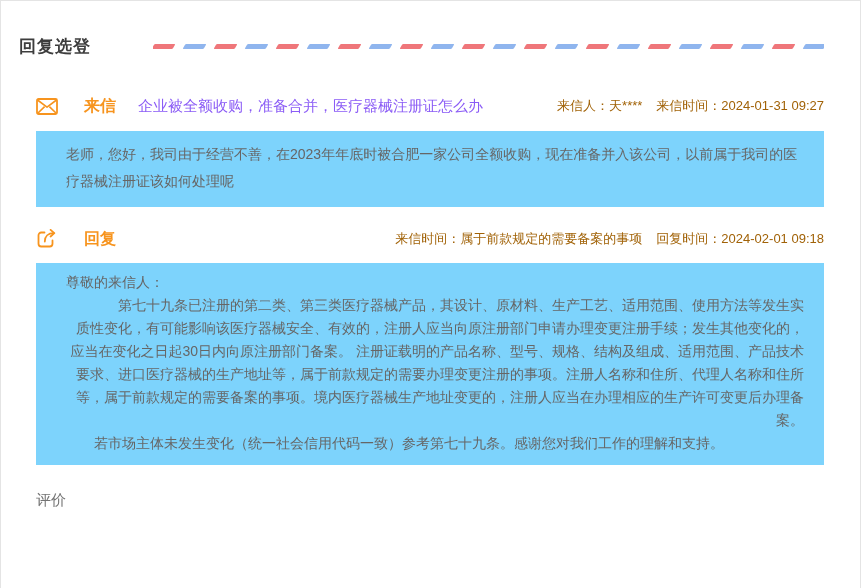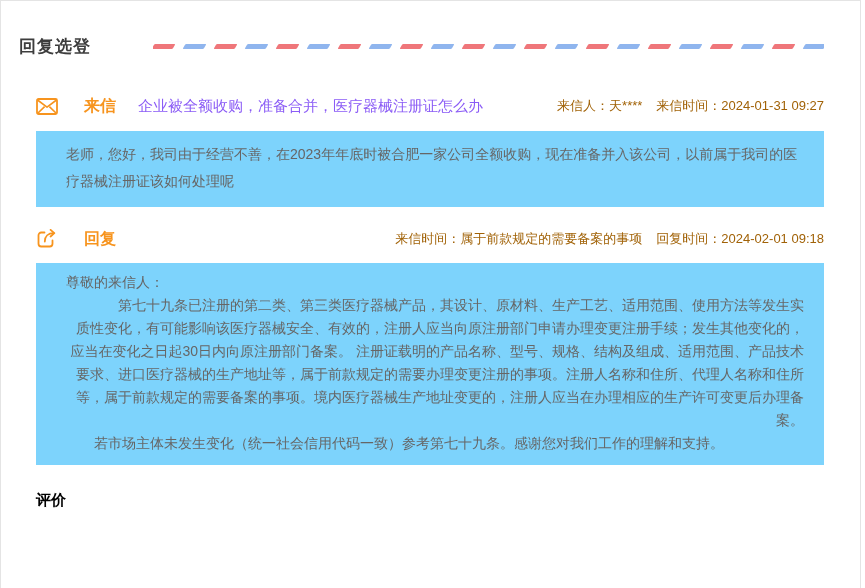--- a/index.html
+++ b/index.html
@@ -49,21 +49,21 @@
   .gray-box {
     background:#7dd3fc; color:#666; font-size:14px;
   }
   .letter-box { margin-top:13px; padding:10px 20px 12px 30px; line-height:27px; }
   .letter-box p { margin:0; }
   .reply-box  { margin-top:12px; padding:8px 20px 10px 30px; line-height:23px; }
   .reply-box p { margin:0; }
   .indent-2 { text-indent:2em; }
   .indent-3 { text-indent:3em;text-align:right; }
   .eval-heading {
-    margin:0; font-size:15px; font-weight:bold; color:#000000;
+    margin:0; font-size:15px; font-weight:normal; color:#737373;
   }
 </style>
 </head>
 <body>
 
 <div class="card">
 
   <div class="page-header">
     <h1 class="page-title">回复选登</h1>
     <div class="dash-line">

